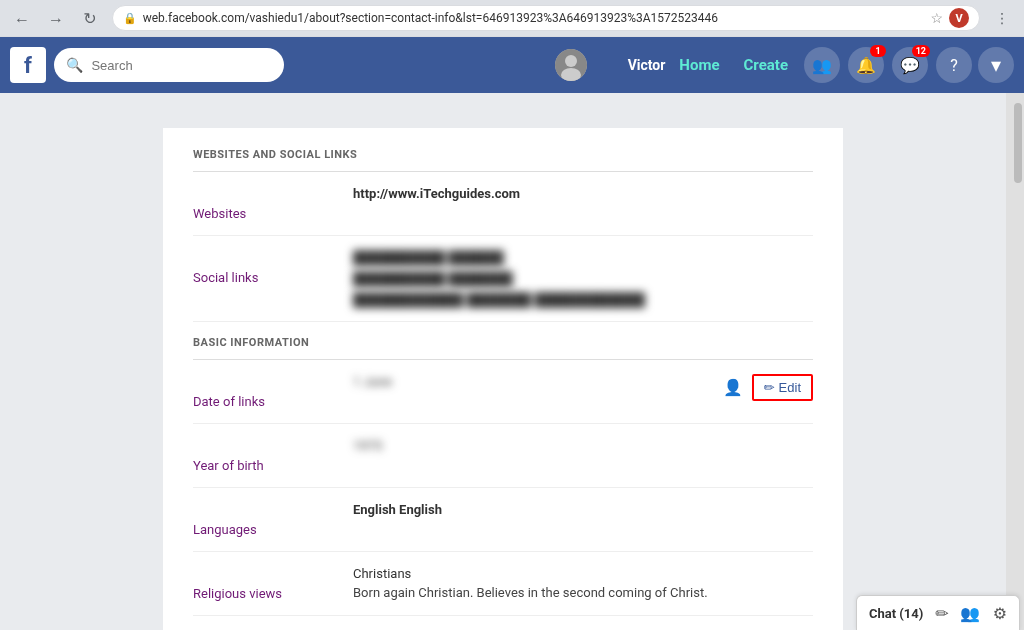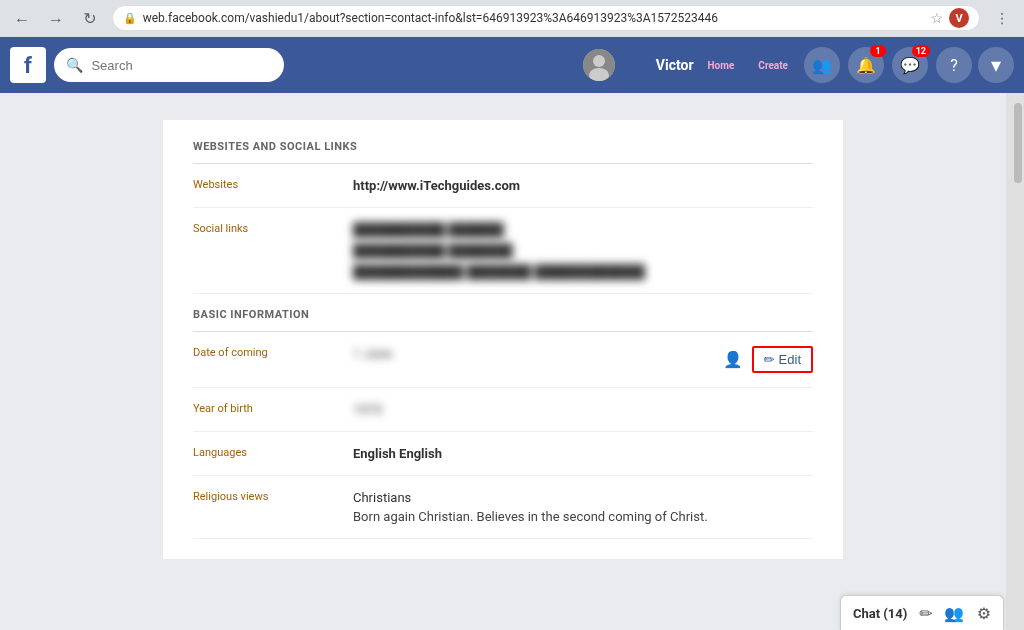--- a/index.html
+++ b/index.html
@@ -19,52 +19,52 @@
     
     .fb-navbar { height: 56px; background: #3b5998; display: flex; align-items: center; padding: 0 10px; gap: 8px; }
     .fb-logo { width: 36px; height: 36px; background: white; border-radius: 4px; display: flex; align-items: center; justify-content: center; font-weight: bold; color: #3b5998; font-size: 22px; flex-shrink: 0; }
     .fb-search { flex: 0 0 230px; height: 34px; background: white; border-radius: 20px; display: flex; align-items: center; padding: 0 12px; gap: 8px; }
     .fb-search input { border: none; outline: none; font-size: 13px; color: #333; width: 100%; }
     .fb-search-icon { color: #888; font-size: 14px; }
     .fb-nav-right { display: flex; align-items: center; gap: 4px; margin-left: auto; }
     .fb-user { display: flex; align-items: center; gap: 6px; cursor: pointer; }
     .fb-avatar { width: 32px; height: 32px; background: #aaa; border-radius: 50%; overflow: hidden; display: flex; align-items: center; justify-content: center; color: white; font-weight: bold; font-size: 14px; }
     .fb-username { color: white; font-weight: bold; font-size: 14px; margin-left: 35px; }
-    .fb-nav-link { color: #f9a8d4; font-size: 10px; font-weight: bold; padding: 0 10px; cursor: pointer; }
+    .fb-nav-link { color: #5eead4; font-size: 15px; font-weight: bold; padding: 0 10px; cursor: pointer; }
     .fb-icon-btn { width: 36px; height: 36px; background: rgba(255,255,255,0.2); border-radius: 50%; display: flex; align-items: center; justify-content: center; cursor: pointer; color: white; font-size: 16px; position: relative; margin: 0 2px; }
     .fb-icon-badge { position: absolute; top: -2px; right: -2px; background: red; color: white; font-size: 9px; border-radius: 10px; padding: 1px 4px; font-weight: bold; min-width: 16px; text-align: center; }
     .fb-more-btn { width: 36px; height: 36px; background: rgba(255,255,255,0.2); border-radius: 50%; display: flex; align-items: center; justify-content: center; cursor: pointer; color: white; font-size: 20px; }
 
     
     .page-content { display: flex; height: calc(630px - 36px - 56px); background: #e9ebee; }
-    .main-area { flex: 1; overflow-y: auto; padding: 8px; }
+    .main-area { flex: 1; overflow-y: auto; padding: 16px; }
     .content-card { background: white; margin: 0 auto; max-width: 680px; padding: 20px 30px; }
 
     .section-header { font-size: 11px; font-weight: bold; color: #666; letter-spacing: 0.5px; text-transform: uppercase; padding-bottom: 10px; border-bottom: 1px solid #ddd; margin-bottom: 0; }
 
     .info-row { display: flex; align-items: flex-start; padding: 14px 0; border-bottom: 1px solid #eee; position: relative; }
-    .info-label { width: 160px; flex-shrink: 0; font-size: 11px; color: #a16207; }
+    .info-label { width: 160px; flex-shrink: 0; font-size: 13px; color: #701a75; margin-top: 20px; }
     .info-value { flex: 1; font-size: 13px; color: #333; }
     .info-value.bold { font-weight: bold; }
     .info-value.blurred { filter: blur(4px); user-select: none; }
     .info-actions { display: flex; gap: 8px; align-items: center; margin-left: 10px; }
     .edit-btn { display: flex; align-items: center; gap: 4px; padding: 4px 10px; font-size: 13px; color: #365899; cursor: pointer; border: 2px solid red; border-radius: 2px; background: white; font-weight: 500; }
     .icon-btn-small { color: #888; font-size: 16px; cursor: pointer; }
 
     .social-links-col { display: flex; flex-direction: column; gap: 6px; }
     .social-link-item { display: flex; gap: 6px; align-items: center; }
     .social-link-blurred { filter: blur(4px); font-size: 13px; color: #333; }
 
     
     .right-panel { width: 18px; background: #e0e0e0; position: relative; }
     .scrollbar-track { position: absolute; right: 2px; top: 0; bottom: 0; width: 8px; background: #e0e0e0; }
     .scrollbar-thumb { position: absolute; top: 10px; width: 8px; height: 80px; background: #bbb; border-radius: 4px; }
 
     
-    .chat-bar { position: absolute; bottom: 0; right: 20px; background: white; border-top-left-radius: 6px; border-top-right-radius: 6px; border: 1px solid #ccc; border-bottom: none; display: flex; align-items: center; padding: 0 12px; height: 36px; gap: 12px; box-shadow: 0 -1px 4px rgba(0,0,0,0.1); }
+    .chat-bar { position: absolute; bottom: 0; right: 4px; background: white; border-top-left-radius: 6px; border-top-right-radius: 6px; border: 1px solid #ccc; border-bottom: none; display: flex; align-items: center; padding: 0 12px; height: 36px; gap: 12px; box-shadow: 0 -1px 4px rgba(0,0,0,0.1); }
     .chat-label { font-size: 13px; font-weight: bold; color: #333; }
     .chat-icon-btn { color: #555; font-size: 16px; cursor: pointer; }
   </style>
 </head>
 <body>
 
 <div class="browser-chrome">
   <div class="browser-titlebar">
     <div class="browser-controls">
       <button class="browser-btn">←</button>
@@ -148,21 +148,21 @@
             <div class="social-link-item">
               <span class="social-link-blurred">████████████ ███████ ████████████</span>
             </div>
           </div>
         </div>
       </div>
 
       <div class="section-header" style="margin-top:14px;">BASIC INFORMATION</div>
 
       <div class="info-row">
-        <div class="info-label">Date of coming</div>
+        <div class="info-label">Date of links</div>
         <div class="info-value blurred">1 June</div>
         <div class="info-actions">
           <span class="icon-btn-small">👤</span>
           <button class="edit-btn">
             <span>✏</span>
             <span>Edit</span>
           </button>
         </div>
       </div>
 

